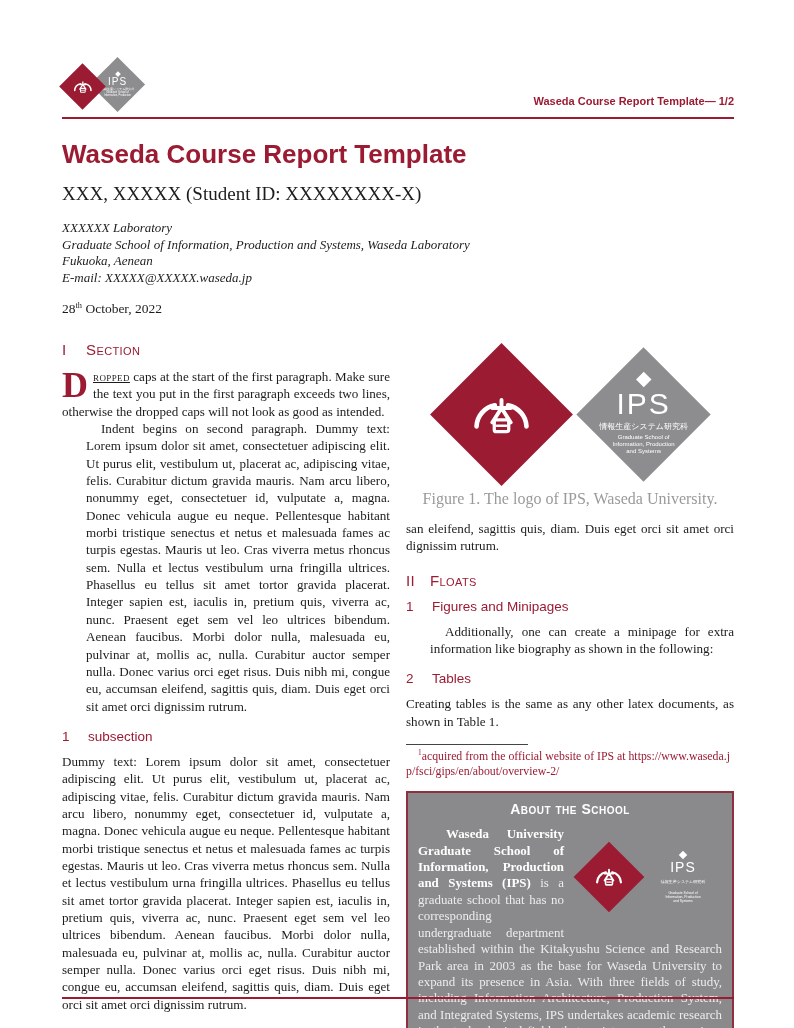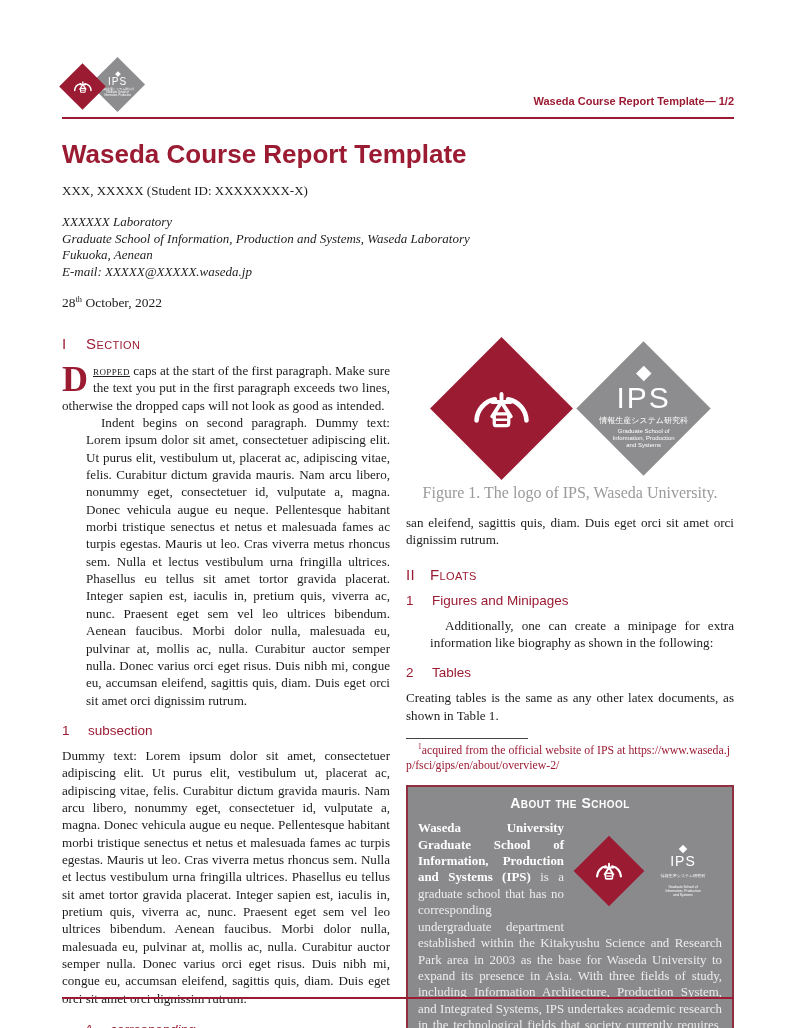--- a/index.html
+++ b/index.html
@@ -20,21 +20,21 @@
   .rot{transform:rotate(45deg);}
   .unrot{transform:rotate(-45deg);display:flex;flex-direction:column;align-items:center;justify-content:center;text-align:center;}
   .ips-dot{background:#ffffff;transform:rotate(0deg);}
   .ips-big{font-family:"Liberation Sans",sans-serif;color:#ffffff;letter-spacing:2px;line-height:1;}
   .ips-jp{font-family:"Liberation Sans",sans-serif;color:#ffffff;white-space:nowrap;}
   .ips-sub{font-family:"Liberation Sans",sans-serif;color:#ffffff;}
 
   
   .doc-title{margin-top:20px;font-family:"Liberation Sans",sans-serif;font-weight:bold;
              font-size:26px;color:#9b1b33;}
-  .author{margin-top:13px;font-size:13px;}
+  .author{margin-top:13px;font-size:19px;}
   .affil{margin-top:15px;font-style:italic;font-size:13px;line-height:16.5px;}
   .date{margin-top:15px;font-size:13.5px;}
   sup{font-size:62%;vertical-align:super;line-height:0;}
 
   
   .cols{margin-top:21px;display:flex;gap:16px;}
   .col{width:328px;}
   p.body{margin:0;font-size:13.1px;line-height:17.35px;text-align:justify;}
   p.body.indent{text-indent:15px;margin-left:24px;}
   .sc{font-variant:small-caps;letter-spacing:0.4px;text-decoration:underline;}
@@ -62,21 +62,21 @@
   .footnote{margin-top:14px;}
   .fn-rule{width:122px;border-top:1.3px solid #444;margin-bottom:4px;}
   .fn-text{margin:0;font-size:11.8px;line-height:14.6px;color:#9b1b33;text-indent:12px;
            word-break:break-all;}
 
   
   .aboutbox{margin-top:13px;background:#8a8a8c;border:2px solid #8f2f3f;padding:8px 10px 10px 10px;}
   .about-title{text-align:center;font-family:"Liberation Sans",sans-serif;font-weight:bold;
                color:#ffffff;font-variant:small-caps;letter-spacing:0.5px;font-size:14px;margin-bottom:9px;}
   .about-body{font-size:12.9px;line-height:16.4px;text-align:justify;color:#ececec;margin:0;}
-  .about-body b{color:#ffffff;}
+  .about-body b{color:#ffffff;margin-left:28px;}
   .about-logos{float:right;width:150px;height:102px;position:relative;margin:0 0 4px 8px;}
   .ips-mini{position:absolute;display:flex;flex-direction:column;align-items:center;}
 
   
   .footer-rule{position:absolute;left:62px;right:60px;bottom:29px;border-top:2px solid #9b1b33;}
 
   .crest-svg{display:block;}
 </style>
 </head>
 <body>

